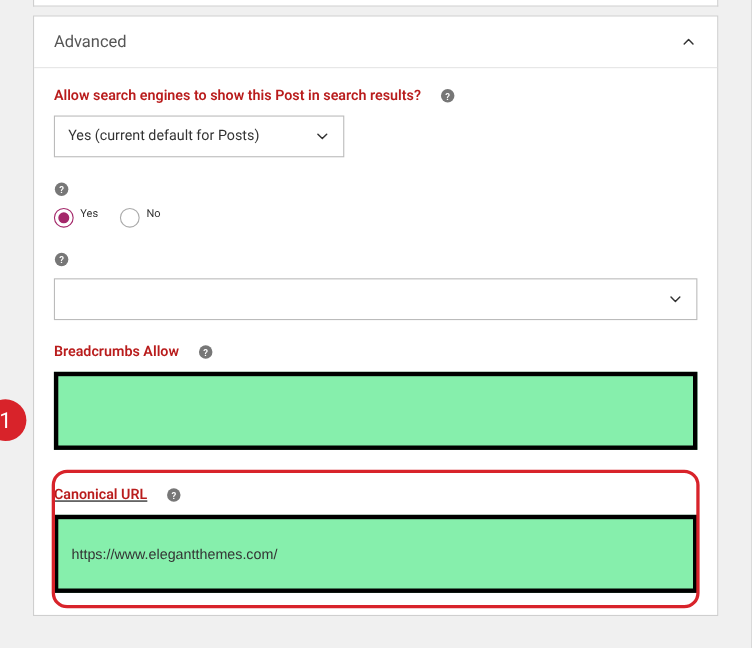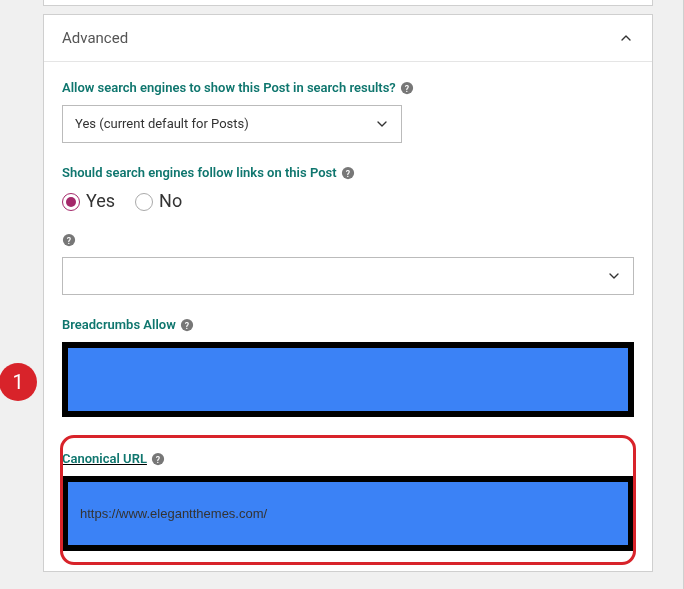--- a/index.html
+++ b/index.html
@@ -57,34 +57,33 @@
     .panel-body {
       padding: 18px 18px 12px 18px;
     }
     .field {
       margin-bottom: 22px;
     }
     .field:last-child { margin-bottom: 4px; }
     .field-label {
       font-size: 13px;
       font-weight: 600;
-      color: #0f766e;
-      display: flex;
-      align-items: center;
-      gap: 4px;
+      color: #b91c1c;
+      display: flex;
+      gap: 17px;
       margin-bottom: 10px;
     }
     .help-icon {
       width: 14px;
       height: 14px;
       fill: #777;
     }
     .select-wrap {
       position: relative;
-      width: 340px;
+      width: 264px;
     }
     .select-wrap.full { width: 100%; }
     .select {
       width: 100%;
       border: 1px solid #bbb;
       background: #fff;
       padding: 10px 34px 10px 12px;
       font-size: 13px;
       color: #333;
       min-height: 38px;
@@ -92,37 +91,37 @@
     }
     .select-caret {
       position: absolute;
       right: 12px;
       top: 50%;
       transform: translateY(-50%);
       pointer-events: none;
     }
     .text-input {
       width: 100%;
-      border: 6px solid #000000;
-      background: #3b82f6;
+      border: 4px solid #000000;
+      background: #86efac;
       padding: 24px 12px;
       font-size: 13px;
       color: #333;
       min-height: 38px;
     }
     .radio-row {
       display: flex;
       gap: 20px;
       align-items: center;
     }
     .radio-item {
       display: flex;
-      align-items: flex-end;
+      align-items: flex-start;
       gap: 6px;
-      font-size: 18px;
+      font-size: 10px;
       color: #333;
       cursor: pointer;
     }
     .radio {
       width: 18px;
       height: 18px;
       border-radius: 50%;
       border: 1px solid #aaa;
       display: inline-flex;
       align-items: center;
@@ -159,21 +158,21 @@
       border-radius: 50%;
       background: #d8232a;
       color: #fff;
       display: flex;
       align-items: center;
       justify-content: center;
       font-size: 20px;
       font-weight: 400;
       z-index: 5;
     }
-    .outer-position { position: relative; margin-left: 13px; }
+    .outer-position { position: relative; }
   </style>
 </head>
 <body>
 
 <div class="outer-wrap outer-position">
   <div class="panel-top-border"></div>
 
   <div class="panel" style="margin-top:8px;">
     <div class="panel-header">
       <span class="title">Advanced</span>
@@ -194,21 +193,20 @@
         <div class="select-wrap">
           <div class="select">Yes (current default for Posts)</div>
           <svg class="chev select-caret" viewBox="0 0 24 24">
               <polyline points="6 9 12 15 18 9"></polyline>
             </svg>
         </div>
       </div>
 
       <div class="field">
         <div class="field-label">
-          <span>Should search engines follow links on this Post</span>
           <svg class="help-icon" viewBox="0 0 16 16">
               <circle cx="8" cy="8" r="7"></circle>
               <text x="8" y="12" text-anchor="middle" font-size="10" fill="#fff">?</text>
             </svg>
         </div>
         <div class="radio-row">
           <label class="radio-item">
             <span class="radio checked">
                 <span class="dot"></span>
               </span>

